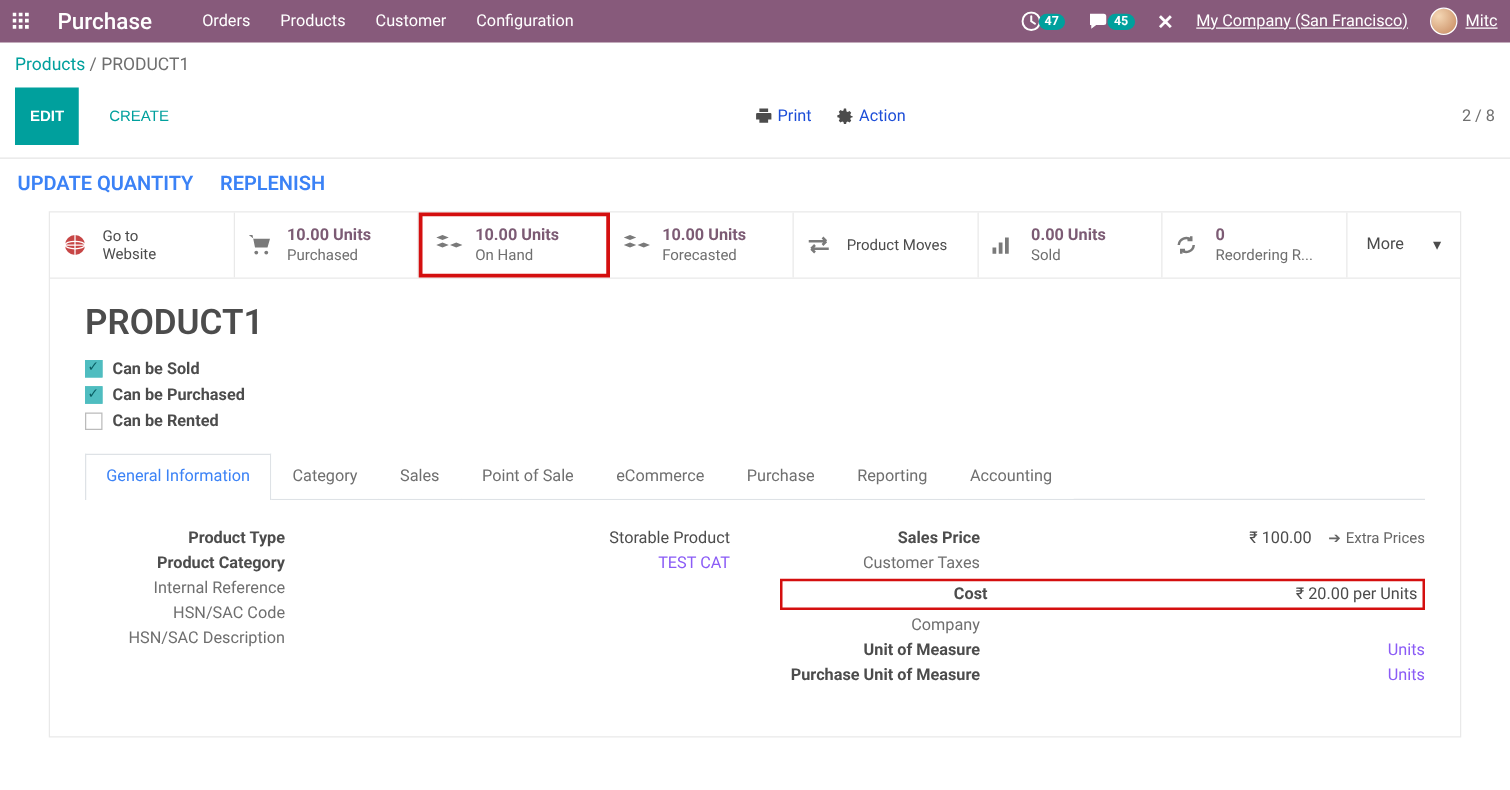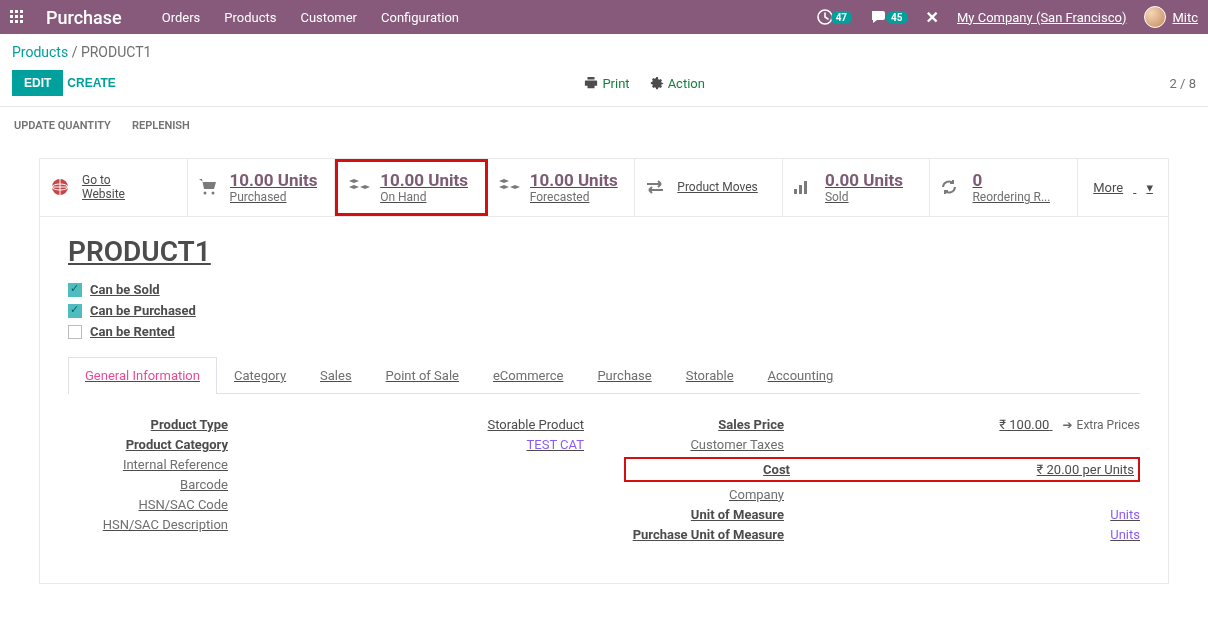--- a/index.html
+++ b/index.html
@@ -10,46 +10,46 @@
 .top-nav .menu { display: flex; gap: 24px; font-size: 13px; }
 .top-nav .menu span { cursor: pointer; }
 .top-nav .right { margin-left: auto; display: flex; align-items: center; gap: 18px; }
 .badge-wrap { position: relative; display: flex; align-items: center; cursor: pointer; }
 .badge-count { background: #00a09d; color: #fff; font-size: 10px; font-weight: bold; padding: 1px 5px; border-radius: 8px; margin-left: -2px; }
 .user { display: flex; align-items: center; gap: 6px; cursor: pointer; text-decoration: underline; }
 .avatar { width: 22px; height: 22px; border-radius: 50%; background: radial-gradient(circle at 30% 30%, #f4d7b5, #c6875c); border: 1px solid #fff; }
 .breadcrumb { padding: 10px 12px 6px; font-size: 14px; color: #6f6f6f; }
 .breadcrumb a { color: #00a09d; text-decoration: none; }
 .control-bar { display: flex; align-items: center; padding: 4px 12px 10px; border-bottom: 1px solid #e5e5e5; }
-.btn-edit { background: #00a09d; color: #fff; border: none; padding: 6px 12px; font-size: 12px; font-weight: 600; cursor: pointer; }
-.btn-create { background: none; border: none; color: #00a09d; font-weight: 700; font-size: 12px; padding: 6px 4px; cursor: pointer; }
+.btn-edit { background: #00a09d; color: #fff; border: none; padding: 16px 12px; font-size: 12px; font-weight: 600; cursor: pointer; }
+.btn-create { background: none; border: none; color: #00a09d; font-weight: 400; font-size: 12px; padding: 6px 24px; cursor: pointer; }
 .center-tools { margin-left: auto; margin-right: auto; display: flex; gap: 20px; }
-.center-tools span { cursor: pointer; color: #15803d; font-size: 13px; display: flex; align-items: center; gap: 4px; }
+.center-tools span { cursor: pointer; color: #1d4ed8; font-size: 13px; display: flex; align-items: center; gap: 4px; }
 .pager { color: #6f6f6f; font-size: 13px; }
 .sub-bar { padding: 10px 14px; }
-.sub-bar a { color: #737373; font-weight: 600; font-size: 11px; margin-right: 18px; text-decoration: none; }
-.sheet { max-width: 1130px; margin: 16px auto; background: #fff; border: 1px solid #e9e9e9; text-decoration: underline; }
+.sub-bar a { color: #3b82f6; font-weight: 600; font-size: 16px; margin-right: 18px; text-decoration: none; }
+.sheet { max-width: 1130px; margin: 3px auto; background: #fff; border: 1px solid #e9e9e9; }
 .smart-buttons { display: flex; flex-wrap: nowrap; border-bottom: 1px solid #e9e9e9; }
 .smart-btn { flex: 1 1 0; border-right: 1px solid #e9e9e9; padding: 8px 10px; display: flex; align-items: center; gap: 10px; cursor: pointer; min-width: 0; }
 .smart-btn:last-child { border-right: none; }
 .smart-btn .ic { color: #7a7a7a; width: 22px; text-align: center; }
 .smart-btn .txt { line-height: 1.2; }
-.smart-btn .val { color: #7c5b74; font-weight: 700; font-size: 17px; white-space: nowrap; overflow: hidden; text-overflow: ellipsis; }
+.smart-btn .val { color: #7c5b74; font-weight: 700; font-size: 13px; white-space: nowrap; overflow: hidden; text-overflow: ellipsis; }
 .smart-btn .lbl { color: #6f6f6f; font-size: 12px; white-space: nowrap; overflow: hidden; text-overflow: ellipsis; }
 .smart-btn.more { justify-content: center; flex: 0 0 90px; }
 .hl-red { border: 3px solid #d40f0f; }
 .body-pad { padding: 18px 28px; }
 .prod-name { font-size: 28px; font-weight: 600; color: #4c4c4c; margin-bottom: 14px; }
-.chk-row { display: flex; align-items: flex-end; gap: 8px; margin: 6px 0; }
+.chk-row { display: flex; align-items: flex-start; gap: 8px; margin: 6px 0; }
 .chk { width: 14px; height: 14px; border: 1px solid #bbb; display: inline-block; background: #fff; position: relative; }
 .chk.checked { background: #4fbdc0; border-color: #4fbdc0; }
 .chk.checked::after { content: "✓"; position: absolute; top: -2px; left: 1px; font-size: 11px; color: #0a5e63; }
 .tabs { display: flex; border-bottom: 1px solid #dee2e6; margin-top: 18px; }
 .tab { padding: 10px 16px; border: 1px solid transparent; border-bottom: none; color: #6f6f6f; cursor: pointer; font-size: 13px; background: #fff; }
-.tab.active { border-color: #dee2e6; color: #ec4899; margin-bottom: -1px; background: #fff; }
+.tab.active { border-color: #dee2e6; color: #3b82f6; margin-bottom: -1px; background: #fff; }
 .panel { padding: 18px 0; display: flex; gap: 40px; text-align: right; }
 .col { flex: 1; }
 .frow { display: flex; margin: 5px 0; align-items: baseline; }
 .frow .lbl { width: 160px; color: #6f6f6f; font-size: 13px; }
 .frow .lbl.strong { color: #4c4c4c; font-weight: 700; }
 .frow .val { flex: 1; color: #4c4c4c; font-size: 13px; }
 .frow .val.link { color: #8b5cf6; }
 .extra { display: inline-flex; align-items: center; gap: 4px; margin-left: 10px; color: #666; font-size: 12px; cursor: pointer; }
 .hl-box { border: 2px solid #d40f0f; padding: 3px 4px; margin: 2px 0; }
 svg { display: block; }
@@ -242,40 +242,36 @@
       <span style="font-weight:700">Can be Rented</span>
     </div>
 
     <div class="tabs">
       <div class="tab active">General Information</div>
       <div class="tab">Category</div>
       <div class="tab">Sales</div>
       <div class="tab">Point of Sale</div>
       <div class="tab">eCommerce</div>
       <div class="tab">Purchase</div>
-      <div class="tab">Storable</div>
+      <div class="tab">Reporting</div>
       <div class="tab">Accounting</div>
     </div>
 
     <div class="panel">
       <div class="col">
         <div class="frow">
             <div class="lbl strong">Product Type</div>
             <div class="val">Storable Product</div>
           </div>
         <div class="frow">
             <div class="lbl strong">Product Category</div>
             <div class="val link">TEST CAT</div>
           </div>
         <div class="frow">
             <div class="lbl">Internal Reference</div>
-            <div class="val"></div>
-          </div>
-        <div class="frow">
-            <div class="lbl">Barcode</div>
             <div class="val"></div>
           </div>
         <div class="frow">
             <div class="lbl">HSN/SAC Code</div>
             <div class="val"></div>
           </div>
         <div class="frow">
             <div class="lbl">HSN/SAC Description</div>
             <div class="val"></div>
           </div>

